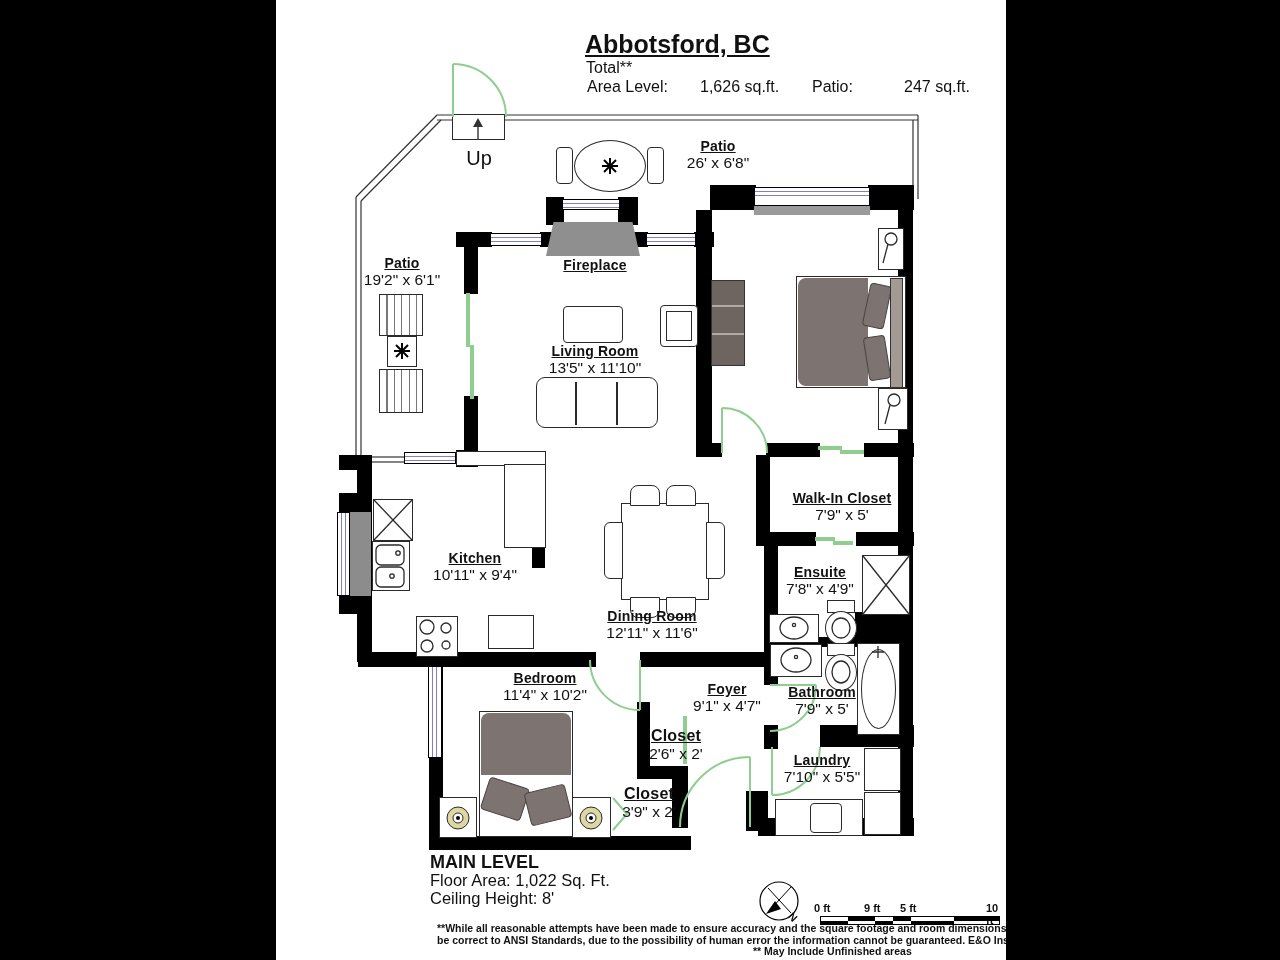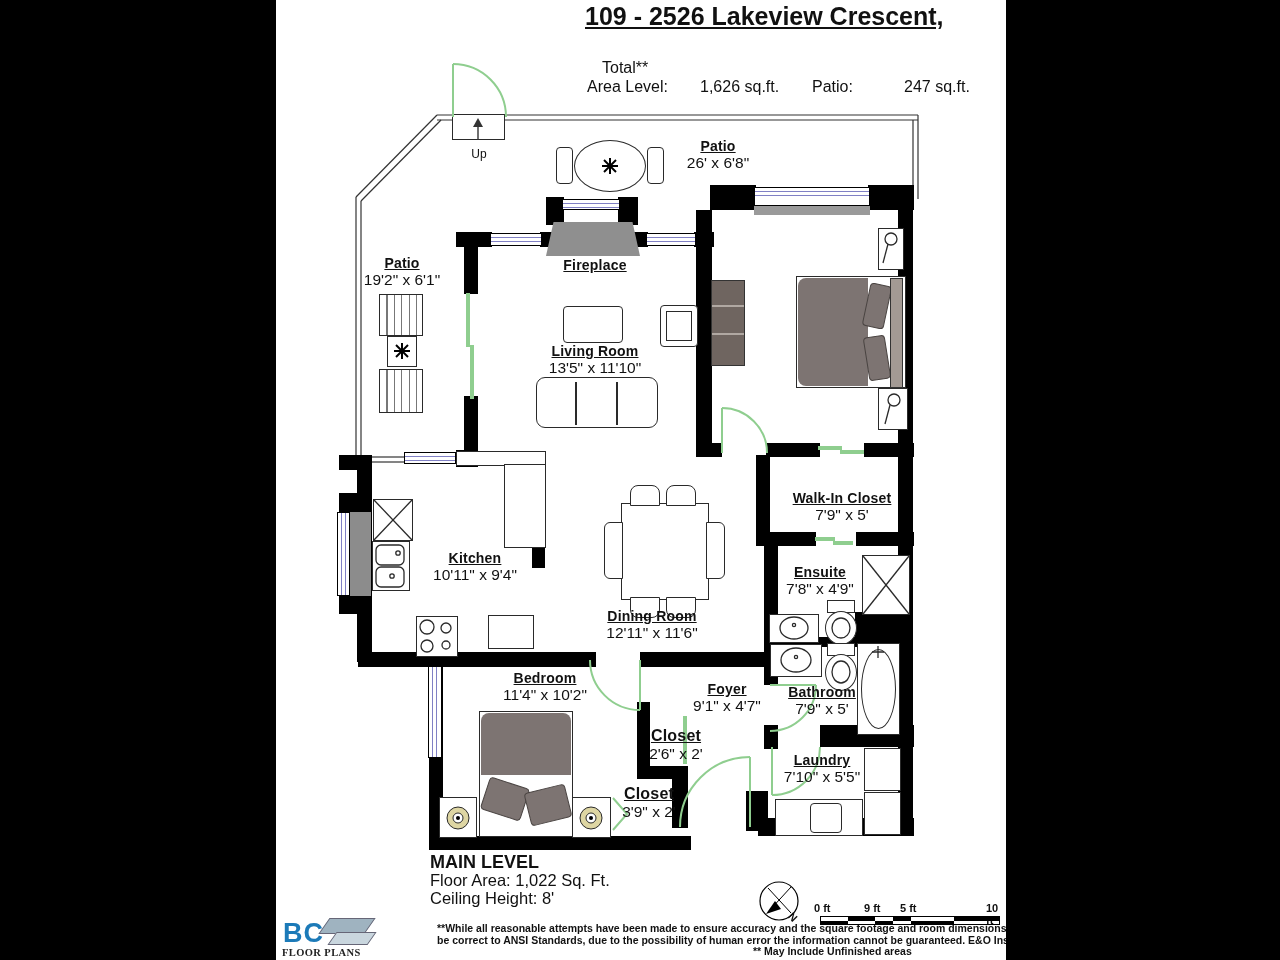--- a/index.html
+++ b/index.html
@@ -254,21 +254,21 @@
       <line x1="768" y1="888" x2="791" y2="913" stroke="#000" stroke-width="1"></line>
       <polygon points="766,914 775,901 781,909" fill="#000"></polygon>
     </g>
   </svg>
 
   <div class="lbl" style="left:718px;top:139px">
     <div class="nm">Patio</div>
     <div class="dm">26' x 6'8"</div>
   </div>
   <div class="lbl" style="left:479px;top:147px">
-    <div class="dm" style="font-size:12px">Up</div>
+    <div class="dm" style="font-size:20px">Up</div>
   </div>
   <div class="lbl" style="left:402px;top:256px">
     <div class="nm">Patio</div>
     <div class="dm">19'2" x 6'1"</div>
   </div>
   <div class="lbl" style="left:595px;top:258px">
     <div class="nm">Fireplace</div>
   </div>
   <div class="lbl" style="left:595px;top:344px">
     <div class="nm">Living Room</div>
@@ -308,22 +308,22 @@
   </div>
   <div class="lbl" style="left:822px;top:685px">
     <div class="nm">Bathroom</div>
     <div class="dm">7'9" x 5'</div>
   </div>
   <div class="lbl" style="left:822px;top:753px">
     <div class="nm">Laundry</div>
     <div class="dm">7'10" x 5'5"</div>
   </div>
 
-  <div class="hdr-title" style="top:2px">109 - 2526 Lakeview Crescent,</div>
-  <div class="hdr-sm" style="left:602px;top:59px">Total**</div>
+  <div class="hdr-title" style="top:30px">Abbotsford, BC</div>
+  <div class="hdr-sm" style="left:586px;top:59px">Total**</div>
   <div class="hdr-sm" style="left:587px;top:78px">Area Level:</div>
   <div class="hdr-sm" style="left:700px;top:78px">1,626 sq.ft.</div>
   <div class="hdr-sm" style="left:812px;top:78px">Patio:</div>
   <div class="hdr-sm" style="left:904px;top:78px">247 sq.ft.</div>
 
   <div class="ft-b" style="left:430px;top:852px">MAIN LEVEL</div>
   <div class="ft-n" style="left:430px;top:871px">Floor Area: 1,022 Sq. Ft.</div>
   <div class="ft-n" style="left:430px;top:889px">Ceiling Height: 8'</div>
 
   <div class="disc">
@@ -341,19 +341,13 @@
       <div class="sb-cell" style="left:27px;top:0;width:27px;height:3.5px;background:#000"></div>
       <div class="sb-cell" style="left:72px;top:0;width:18px;height:3.5px;background:#000"></div>
       <div class="sb-cell" style="left:133px;top:0;width:45px;height:3.5px;background:#000"></div>
       <div class="sb-cell" style="left:0;top:3.5px;width:27px;height:3.5px;background:#000"></div>
       <div class="sb-cell" style="left:54px;top:3.5px;width:18px;height:3.5px;background:#000"></div>
       <div class="sb-cell" style="left:90px;top:3.5px;width:43px;height:3.5px;background:#000"></div>
     </div>
   </div>
   <div class="abs" style="left:789px;top:911px;font-size:11px;font-weight:bold;transform:rotate(45deg)">N</div>
 
-  <div class="logo">
-    <div class="iso1"></div>
-    <div class="iso2"></div>
-    <div class="bc">BC</div>
-    <div class="fp">FLOOR PLANS</div>
-  </div>
 </div>
 
 </body></html>

